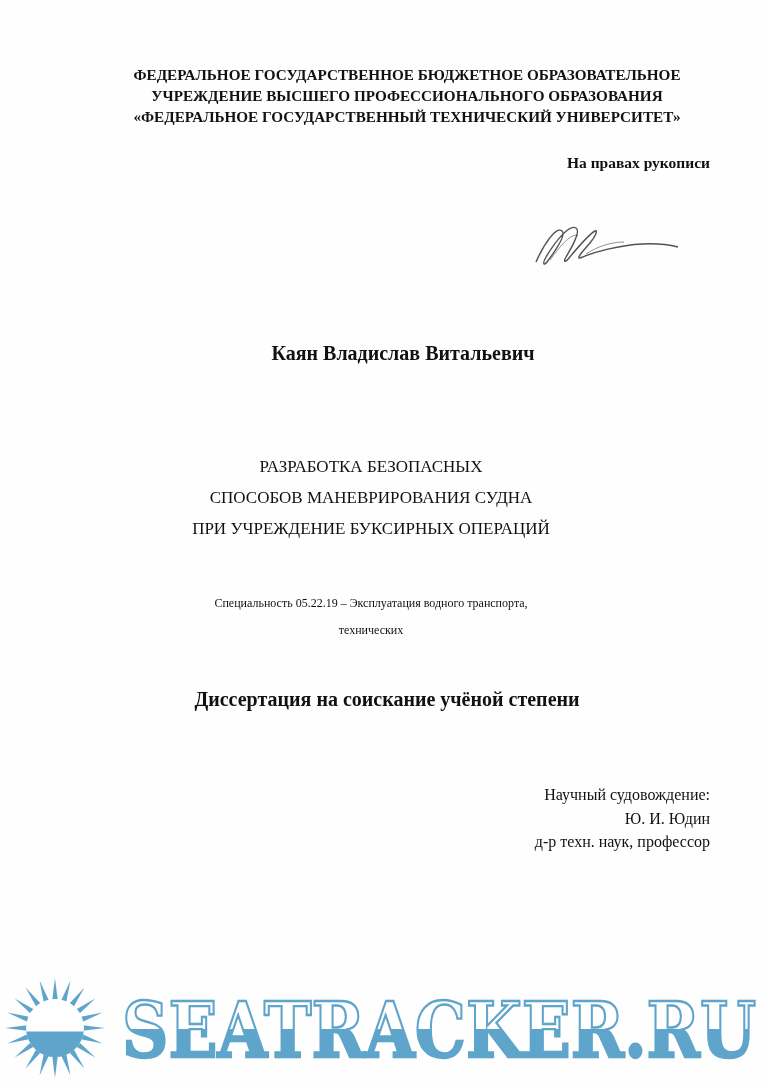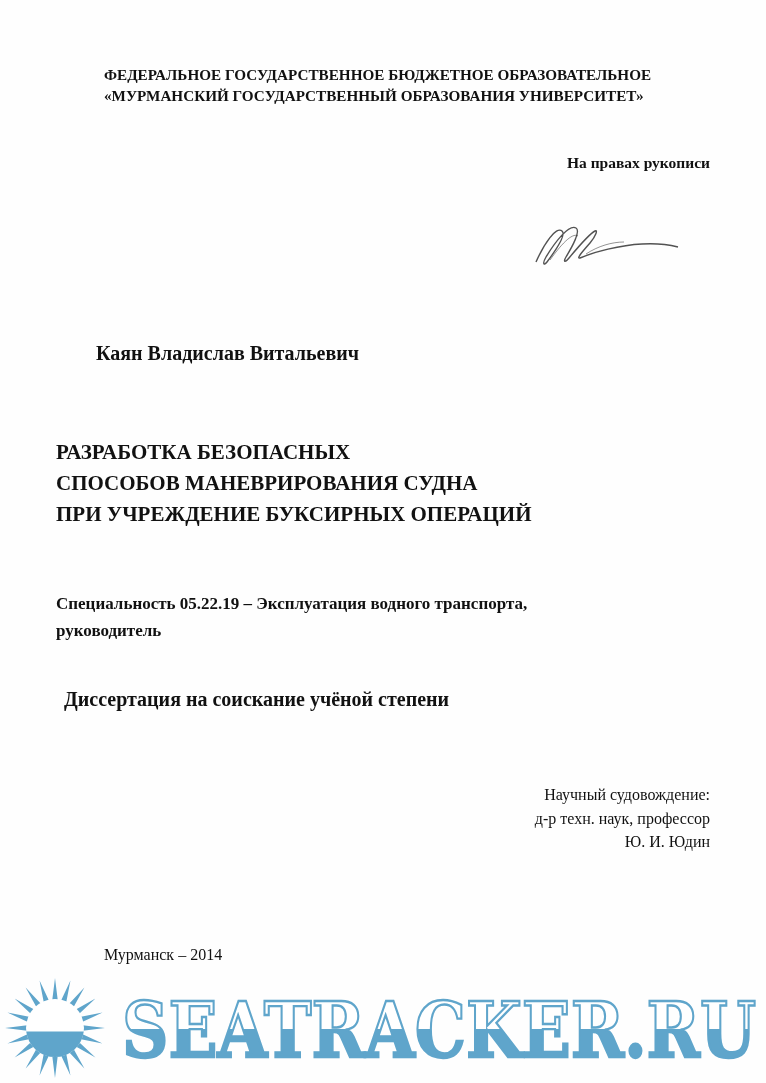--- a/index.html
+++ b/index.html
@@ -8,21 +8,21 @@
   }
   .page {
     position: relative;
     width: 766px; height: 1083px;
     background: #fefefe;
     overflow: hidden;
     font-family: "Liberation Serif", serif;
     color: #111;
   }
   .block { position: absolute; left: 56px; right: 56px; }
-  .center { text-align: left; }
+  .center { text-align: center; }
   .right  { text-align: right; }
 
   .institution {
     top: 64px;
     font-size: 15.2px; font-weight: bold;
     line-height: 21px;
     margin-left: 48px; 
   }
   .manuscript-note {
     top: 154px;
@@ -32,31 +32,30 @@
     position: absolute;
     left: 528px; top: 216px;
     width: 156px; height: 56px;
   }
   .author {
     top: 342px;
     font-size: 20px; font-weight: bold;
     margin-left: 40px;
   }
   .diss-title {
-    top: 437px;
-    font-size: 21px; font-weight: bold;
+    top: 451px;
+    font-size: 17px; font-weight: normal;
     line-height: 31px;
     margin-right: 24px;
   }
   .specialty {
     top: 590px;
-    font-size: 17px;
+    font-size: 12px;
     line-height: 27px;
     margin-right: 24px;
-    font-weight: bold;
   }
   .degree {
     top: 686px;
     font-size: 20px; font-weight: bold;
     line-height: 27px;
     margin-left: 8px;
   }
   .supervisor {
     top: 783px;
     font-size: 16px;
@@ -83,21 +82,22 @@
     width: 640px; height: 75px;
   }
 </style>
 </head>
 <body>
 
 <div class="page">
 
   <div class="block center institution">
     <div>ФЕДЕРАЛЬНОЕ ГОСУДАРСТВЕННОЕ БЮДЖЕТНОЕ ОБРАЗОВАТЕЛЬНОЕ</div>
-    <div>«МУРМАНСКИЙ ГОСУДАРСТВЕННЫЙ ОБРАЗОВАНИЯ УНИВЕРСИТЕТ»</div>
+    <div>УЧРЕЖДЕНИЕ ВЫСШЕГО ПРОФЕССИОНАЛЬНОГО ОБРАЗОВАНИЯ</div>
+    <div>«ФЕДЕРАЛЬНОЕ ГОСУДАРСТВЕННЫЙ ТЕХНИЧЕСКИЙ УНИВЕРСИТЕТ»</div>
   </div>
 
   <div class="block right manuscript-note">На правах рукописи</div>
 
   <svg class="signature-svg" viewBox="0 0 156 56" fill="none">
     <path d="M8,46 C16,28 28,10 34,15 C39,19 25,38 19,46 C16,50 14,48 18,41
              C27,26 41,8 48,12 C53,15 44,31 38,41 C35,46 37,47 41,42
              C51,30 61,18 67,15 C70,13.5 68,20 62,27 C54,36 48,43 52,42
              C66,36 92,29 114,28 C130,27 142,29 150,31" stroke="#3a3a3a" stroke-width="1.4" opacity="0.88"></path>
     <path d="M22,44 C32,30 44,16 50,20 M58,38 C70,30 84,26 96,26" stroke="#3a3a3a" stroke-width="1" opacity="0.55"></path>
@@ -106,34 +106,33 @@
   <div class="block center author">Каян Владислав Витальевич</div>
 
   <div class="block center diss-title">
     <div>РАЗРАБОТКА БЕЗОПАСНЫХ</div>
     <div>СПОСОБОВ МАНЕВРИРОВАНИЯ СУДНА</div>
     <div>ПРИ УЧРЕЖДЕНИЕ БУКСИРНЫХ ОПЕРАЦИЙ</div>
   </div>
 
   <div class="block center specialty">
     <div>Специальность 05.22.19 – Эксплуатация водного транспорта,</div>
-    <div>руководитель</div>
+    <div>технических</div>
   </div>
 
   <div class="block center degree">
     <div>Диссертация на соискание учёной степени</div>
   </div>
 
   <div class="block right supervisor">
     <div>Научный судовождение:</div>
+    <div>Ю. И. Юдин</div>
     <div>д-р техн. наук, профессор</div>
-    <div>Ю. И. Юдин</div>
   </div>
 
-  <div class="block center city-year">Мурманск – 2014</div>
 
   <div class="watermark">
     <svg class="sun-svg" viewBox="0 0 100 100">
       <path class="rays" d="M46.49 28.28 L50.00 0.00 L53.51 28.28 Z M53.38 28.26 L65.45 2.45 L60.04 30.43 Z M59.93 30.37 L79.39 9.55 L65.60 34.49 Z M65.51 34.40 L90.45 20.61 L69.63 40.07 Z M69.57 39.96 L97.55 34.55 L71.74 46.62 Z M71.72 46.49 L100.00 50.00 L71.72 53.51 Z M71.74 53.38 L97.55 65.45 L69.57 60.04 Z M69.63 59.93 L90.45 79.39 L65.51 65.60 Z M65.60 65.51 L79.39 90.45 L59.93 69.63 Z M60.04 69.57 L65.45 97.55 L53.38 71.74 Z M53.51 71.72 L50.00 100.00 L46.49 71.72 Z M46.62 71.74 L34.55 97.55 L39.96 69.57 Z M40.07 69.63 L20.61 90.45 L34.40 65.51 Z M34.49 65.60 L9.55 79.39 L30.37 59.93 Z M30.43 60.04 L2.45 65.45 L28.26 53.38 Z M28.28 53.51 L0.00 50.00 L28.28 46.49 Z M28.26 46.62 L2.45 34.55 L30.43 39.96 Z M30.37 40.07 L9.55 20.61 L34.49 34.40 Z M34.40 34.49 L20.61 9.55 L40.07 30.37 Z M39.96 30.43 L34.55 2.45 L46.62 28.26 Z " fill="#5fa5cb"></path>
       <circle cx="50" cy="50" r="29" fill="#ffffff"></circle>
       <path d="M21.21,53.5 A29,29 0 0 0 78.79,53.5 Z" fill="#5fa5cb"></path>
     </svg>
     <svg class="wm-text-svg" viewBox="0 0 640 75">
       <defs>
         <linearGradient id="wmg" x1="0" y1="0" x2="0" y2="1">

